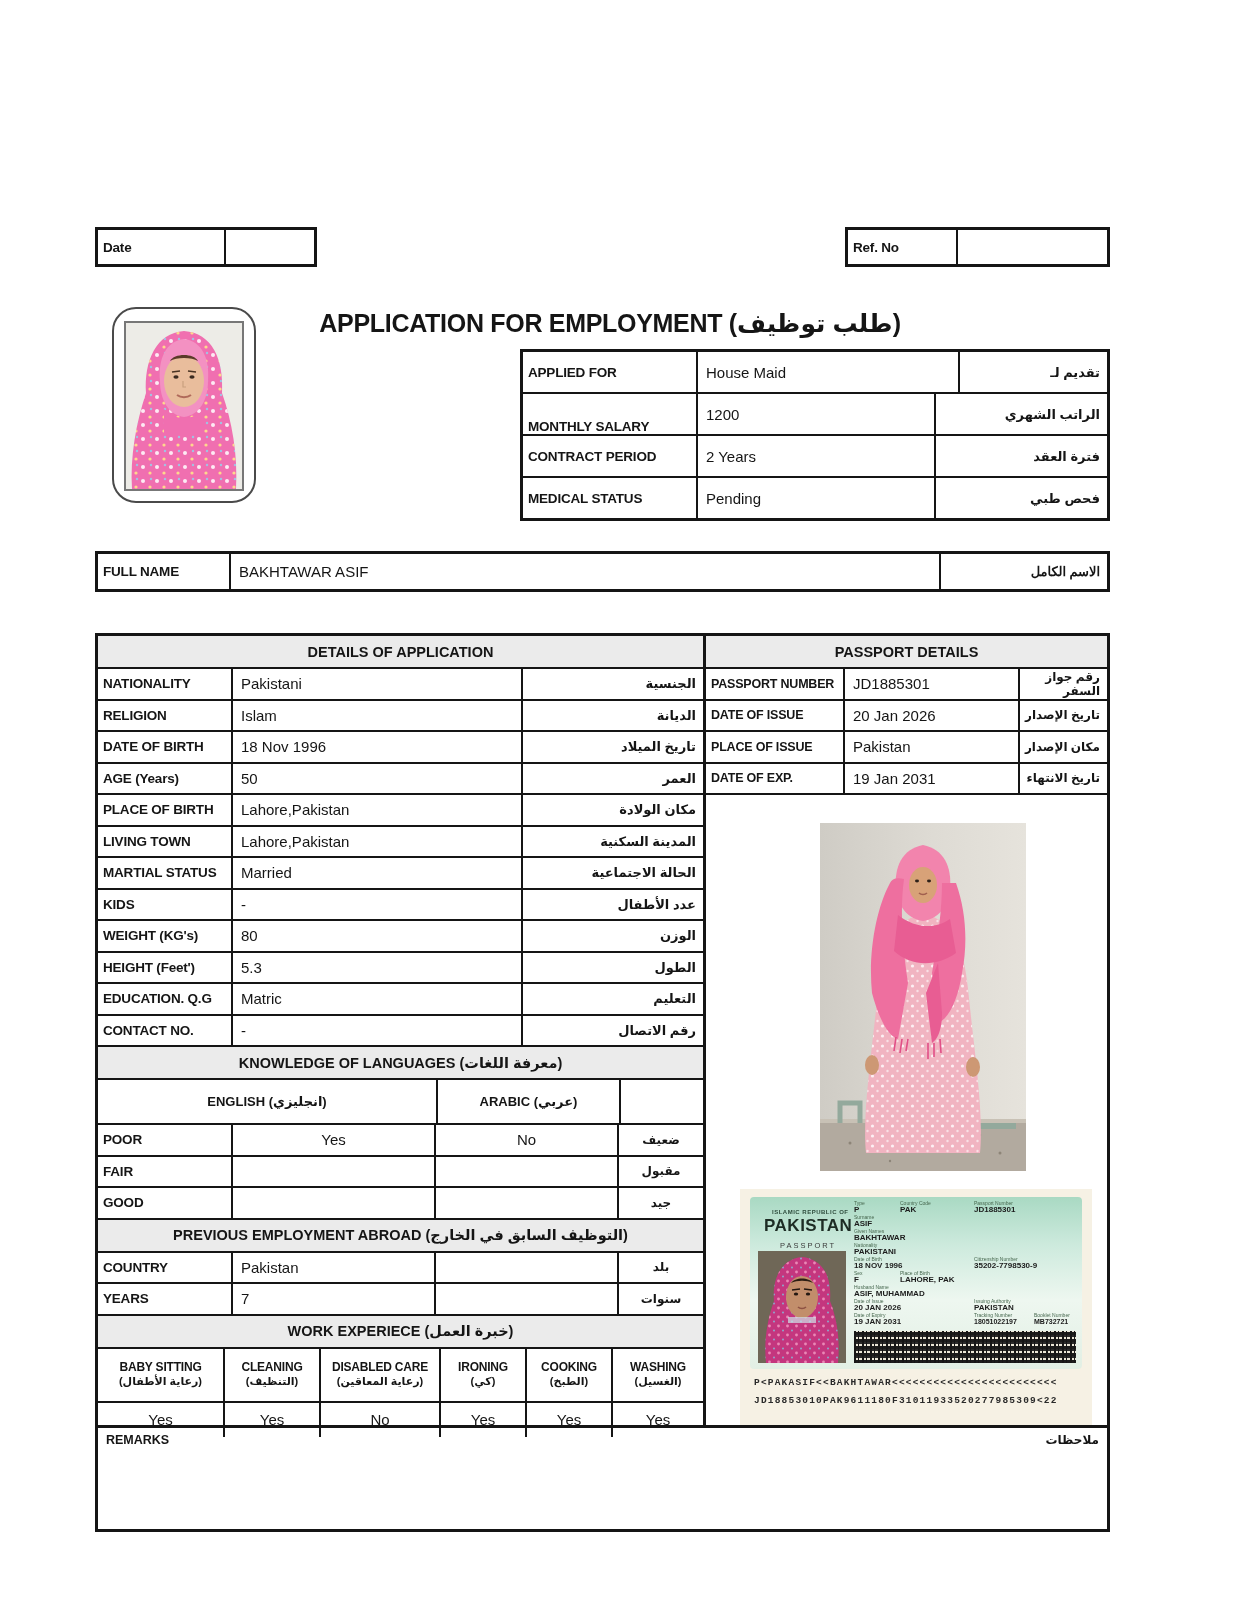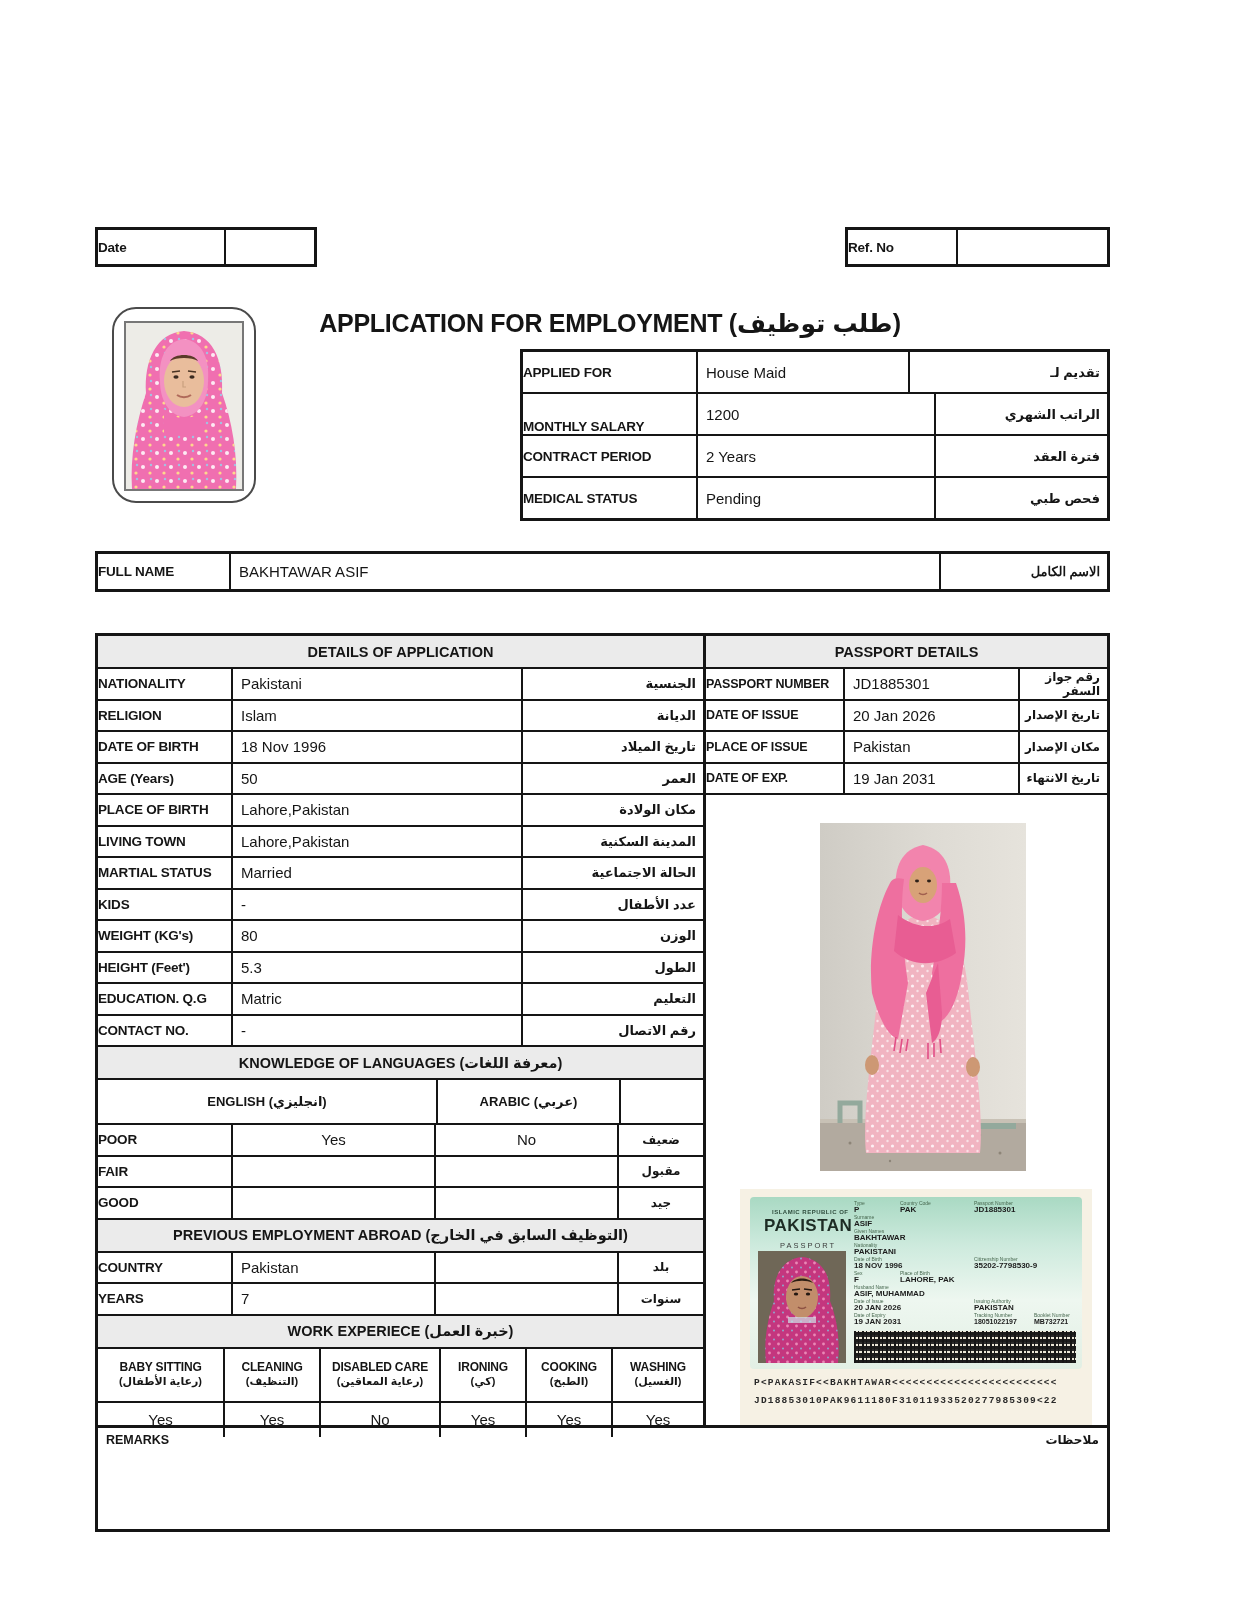--- a/index.html
+++ b/index.html
@@ -1,20 +1,20 @@
 <!DOCTYPE html>
 <html><head>
 <meta charset="utf-8">
 <style>
   html,body{margin:0;padding:0;background:#ffffff;}
   #page{position:relative;width:1236px;height:1600px;background:#fff;
         font-family:"Liberation Sans","DejaVu Sans",sans-serif;color:#151515;overflow:hidden;}
   .cell{display:flex;align-items:center;box-sizing:border-box;}
   .bR{border-right:2px solid #151515;}
-  .lbl{font-weight:bold;font-size:13.5px;letter-spacing:-0.2px;}
+  .lbl{font-weight:bold;font-size:13.5px;padding-left:5px;letter-spacing:-0.2px;}
   .val{font-size:15px;padding-left:8px;}
   .arc{font-weight:bold;font-size:13px;direction:rtl;justify-content:flex-start;padding-right:7px;}
   .shead{background:#ebebeb;font-weight:bold;font-size:14.5px;display:flex;align-items:center;justify-content:center;box-sizing:border-box;}
   
   .topbox{position:absolute;border:3px solid #151515;display:flex;box-sizing:border-box;background:#fff;}
   
   #applied-table{position:absolute;left:520px;top:349px;width:590px;border:3px solid #151515;box-sizing:border-box;background:#fff;}
   #applied-table .row{display:flex;height:40px;}
   #applied-table .row + .row{border-top:2px solid #151515;}
   
@@ -117,21 +117,21 @@
     </div>
   </div>
 
   <div id="page-title">APPLICATION FOR EMPLOYMENT (طلب توظيف)</div>
 
   <div id="applied-table">
     <div class="row">
       <div class="cell bR" style="width:175px;">
           <span class="lbl">APPLIED FOR</span>
         </div>
-      <div class="cell bR val" style="width:212px;">House Maid</div>
+      <div class="cell bR val" style="width:262px;">House Maid</div>
       <div class="cell arc" style="flex:1;margin-left:11px;">تقديم لـ</div>
     </div>
     <div class="row">
       <div class="cell bR" style="width:175px;align-items:flex-end;">
           <span class="lbl">MONTHLY SALARY</span>
         </div>
       <div class="cell bR val" style="width:238px;">1200</div>
       <div class="cell arc" style="flex:1;">الراتب الشهري</div>
     </div>
     <div class="row">

